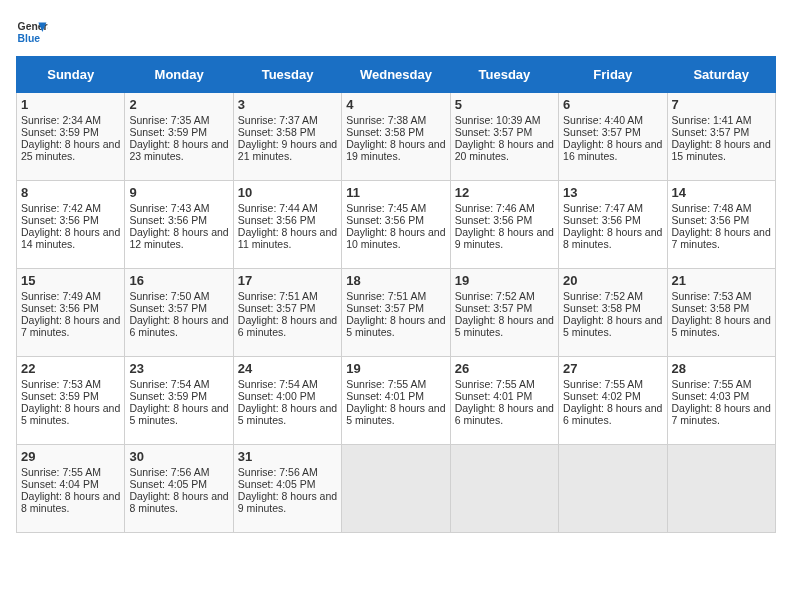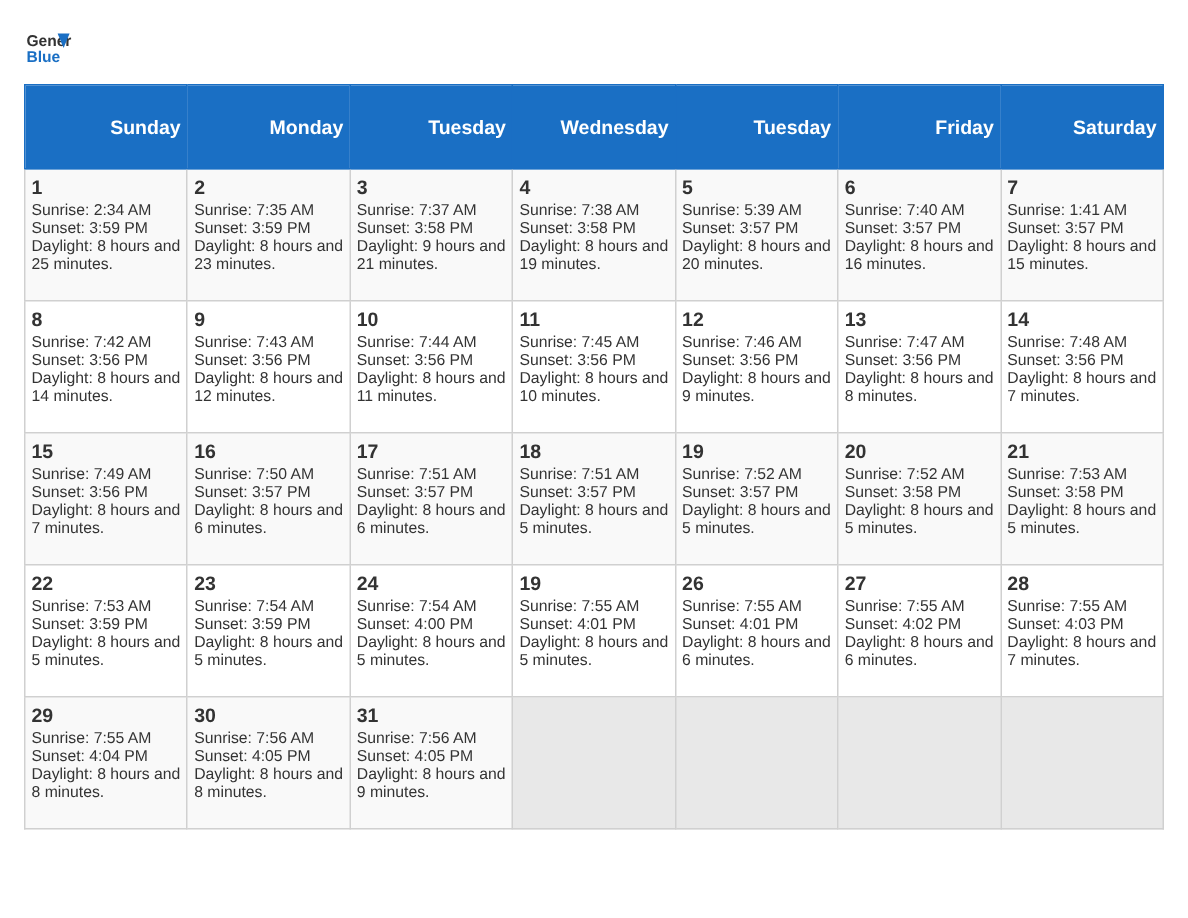--- a/index.html
+++ b/index.html
@@ -40,22 +40,22 @@
     table {
       width: 100%;
       border-collapse: collapse;
       table-layout: fixed;
     }
     thead tr th {
       background: #1a6fc4;
       color: #fff;
       font-size: 13px;
       font-weight: bold;
-      padding: 20px 4px;
-      text-align: right;
+      padding: 10px 4px;
+      text-align: center;
       border: 1px solid #1a6fc4;
       margin-left: 44px;
     }
     tbody tr td {
       vertical-align: top;
       font-size: 10.5px;
       color: #333;
       padding: 4px 4px;
       border: 1px solid #d0d0d0;
       height: 88px;
@@ -102,22 +102,22 @@
         <th>Friday</th>
         <th>Saturday</th>
       </tr>
   </thead>
   <tbody id="calendar-body">
   <tr>
         <td><span class="day-num">1</span><span>Sunrise: 2:34 AM</span><br><span>Sunset: 3:59 PM</span><br><span>Daylight: 8 hours and 25 minutes.</span></td>
         <td><span class="day-num">2</span><span>Sunrise: 7:35 AM</span><br><span>Sunset: 3:59 PM</span><br><span>Daylight: 8 hours and 23 minutes.</span></td>
         <td><span class="day-num">3</span><span>Sunrise: 7:37 AM</span><br><span>Sunset: 3:58 PM</span><br><span>Daylight: 9 hours and 21 minutes.</span></td>
         <td><span class="day-num">4</span><span>Sunrise: 7:38 AM</span><br><span>Sunset: 3:58 PM</span><br><span>Daylight: 8 hours and 19 minutes.</span></td>
-        <td><span class="day-num">5</span><span>Sunrise: 5:39 AM</span><br><span>Sunset: 3:57 PM</span><br><span>Daylight: 8 hours and 20 minutes.</span></td>
-        <td><span class="day-num">6</span><span>Sunrise: 7:40 AM</span><br><span>Sunset: 3:57 PM</span><br><span>Daylight: 8 hours and 16 minutes.</span></td>
+        <td><span class="day-num">5</span><span>Sunrise: 10:39 AM</span><br><span>Sunset: 3:57 PM</span><br><span>Daylight: 8 hours and 20 minutes.</span></td>
+        <td><span class="day-num">6</span><span>Sunrise: 4:40 AM</span><br><span>Sunset: 3:57 PM</span><br><span>Daylight: 8 hours and 16 minutes.</span></td>
         <td><span class="day-num">7</span><span>Sunrise: 1:41 AM</span><br><span>Sunset: 3:57 PM</span><br><span>Daylight: 8 hours and 15 minutes.</span></td>
       </tr>
       <tr>
         <td><span class="day-num">8</span><span>Sunrise: 7:42 AM</span><br><span>Sunset: 3:56 PM</span><br><span>Daylight: 8 hours and 14 minutes.</span></td>
         <td><span class="day-num">9</span><span>Sunrise: 7:43 AM</span><br><span>Sunset: 3:56 PM</span><br><span>Daylight: 8 hours and 12 minutes.</span></td>
         <td><span class="day-num">10</span><span>Sunrise: 7:44 AM</span><br><span>Sunset: 3:56 PM</span><br><span>Daylight: 8 hours and 11 minutes.</span></td>
         <td><span class="day-num">11</span><span>Sunrise: 7:45 AM</span><br><span>Sunset: 3:56 PM</span><br><span>Daylight: 8 hours and 10 minutes.</span></td>
         <td><span class="day-num">12</span><span>Sunrise: 7:46 AM</span><br><span>Sunset: 3:56 PM</span><br><span>Daylight: 8 hours and 9 minutes.</span></td>
         <td><span class="day-num">13</span><span>Sunrise: 7:47 AM</span><br><span>Sunset: 3:56 PM</span><br><span>Daylight: 8 hours and 8 minutes.</span></td>
         <td><span class="day-num">14</span><span>Sunrise: 7:48 AM</span><br><span>Sunset: 3:56 PM</span><br><span>Daylight: 8 hours and 7 minutes.</span></td>

